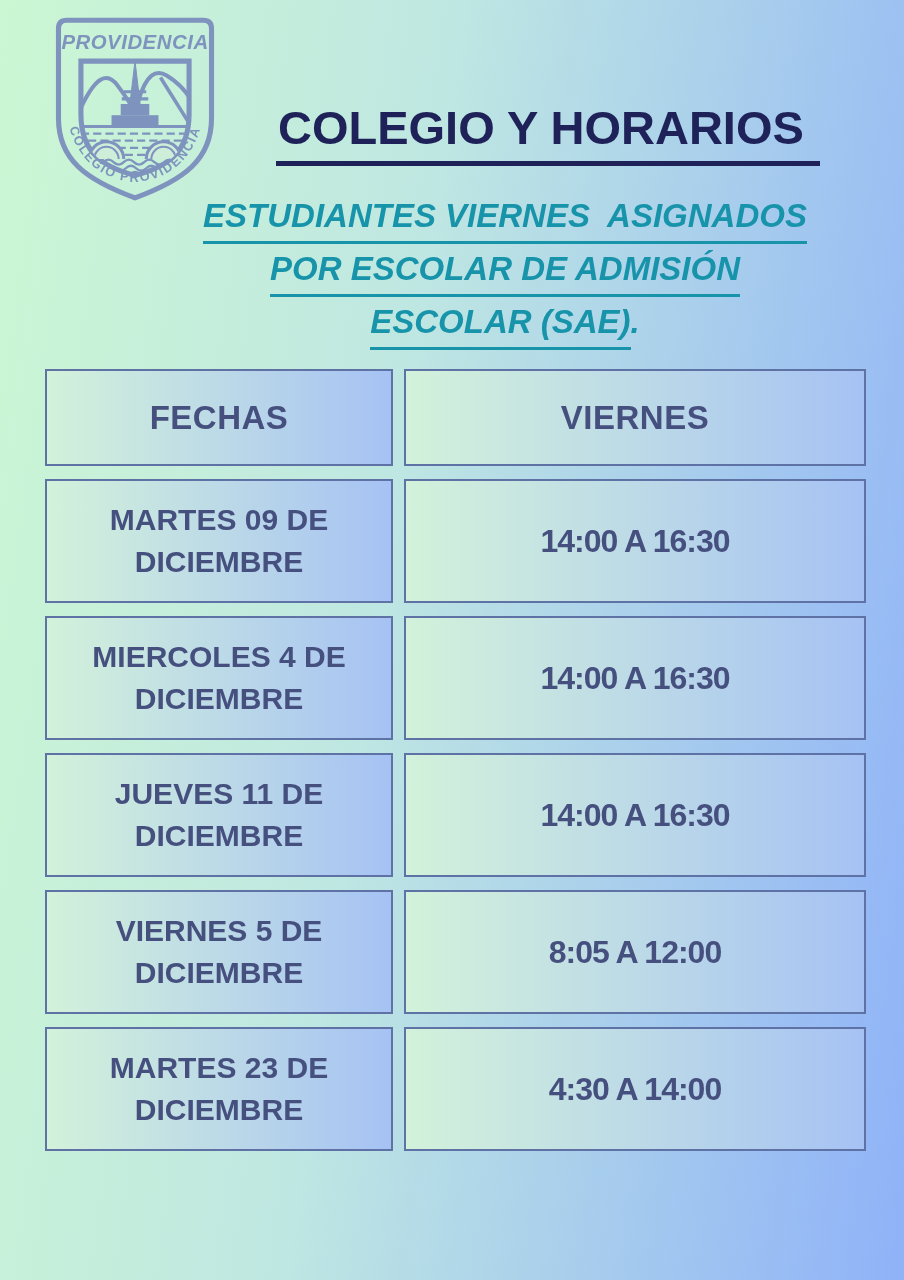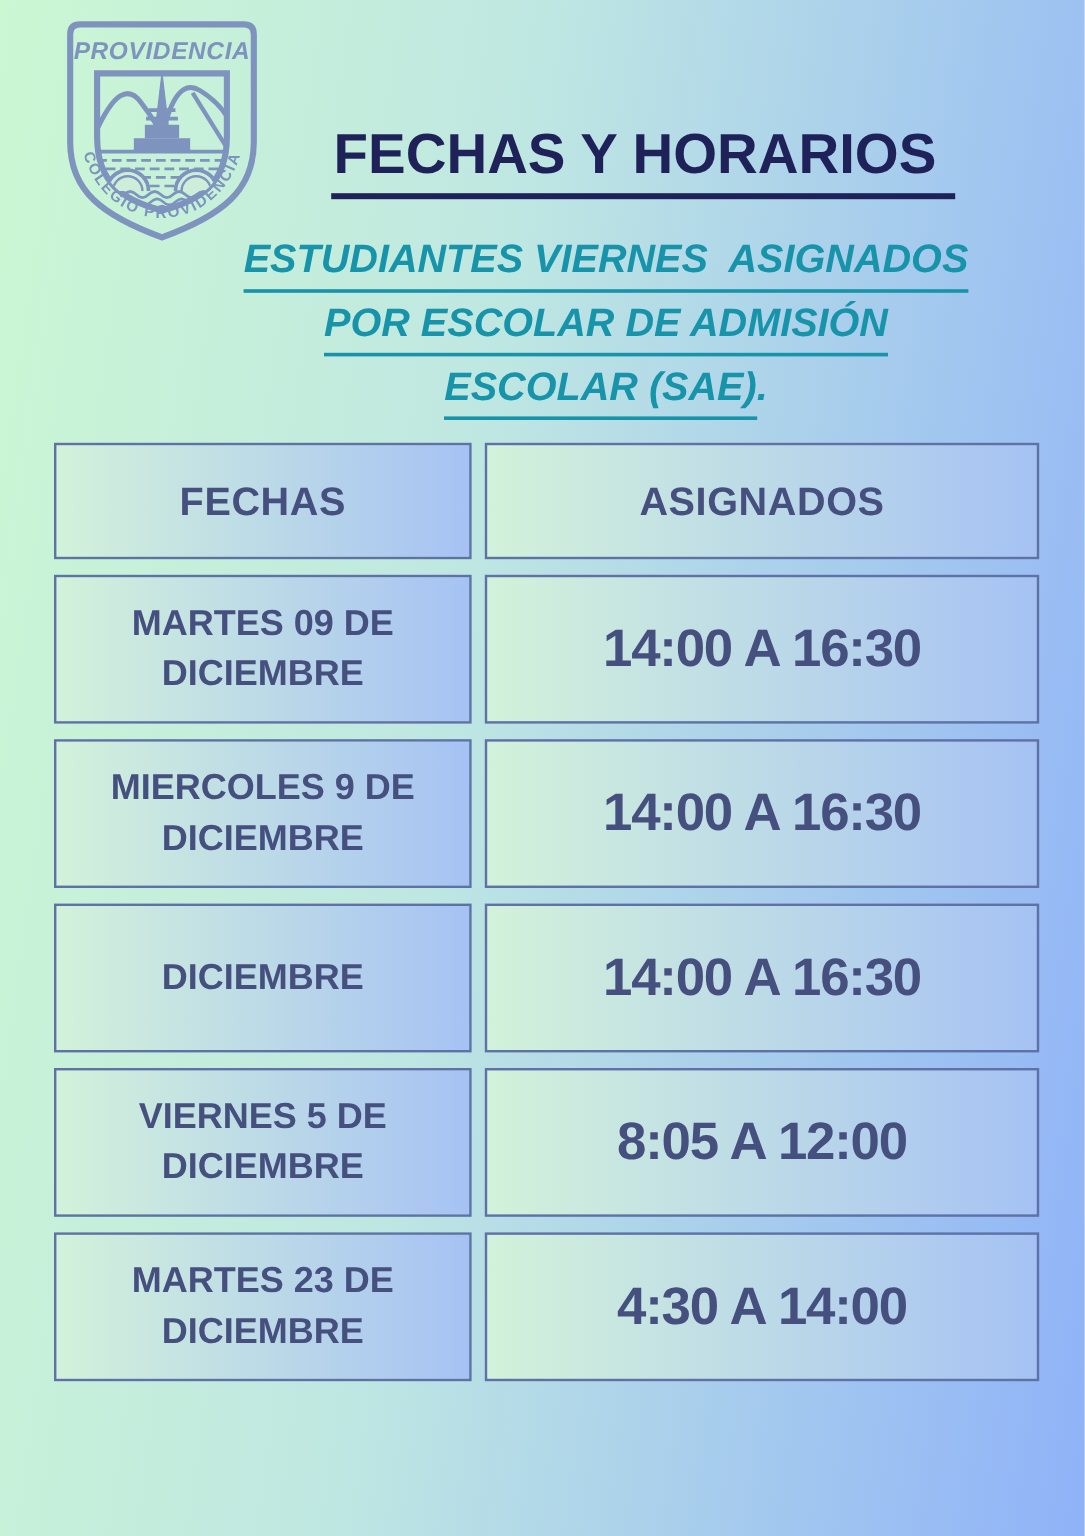--- a/index.html
+++ b/index.html
@@ -52,21 +52,21 @@
     background:linear-gradient(90deg, var(--cell-background-left,#d3f2da), var(--cell-background-right,#a6c2f4));
     border:2px solid var(--cell-border,#5e72a6);
     box-sizing:border-box;
     display:flex;flex-direction:column;
     align-items:center;justify-content:center;
     color:var(--cell-text,#46507f);
     font-weight:bold;text-align:center;
   }
   .cell.header{font-size:33px;letter-spacing:0.5px;}
   .cell.fecha{font-size:30px;line-height:42px;}
-  .cell.horario{font-size:44px;letter-spacing:-1px;}
+  .cell.horario{font-size:32px;letter-spacing:-1px;}
 </style>
 </head>
 <body>
 
 <div class="page">
 
   <div class="logo">
     <svg viewBox="0 0 182 198">
       <defs>
         <clipPath id="innerClip">
@@ -107,45 +107,46 @@
         <path d="M42,161 q5,-5 10,0 t10,0 t10,0 t10,0 t10,0 t10,0 t10,0 t10,0 t10,0" stroke-width="2.2"></path>
         <path d="M46,167 q5,-5 10,0 t10,0 t10,0 t10,0 t10,0 t10,0 t10,0 t10,0" stroke-width="2.2"></path>
       </g>
 
       <text font-size="12.5" font-weight="bold" letter-spacing="1.6" fill="var(--logo,#7e93bd)">
         <textPath href="#arcPath" startOffset="50%" text-anchor="middle">COLEGIO PROVIDENCIA</textPath>
       </text>
     </svg>
   </div>
 
-  <h1 class="title">FECHAS Y HORARIOS</h1>
+  <h1 class="title">COLEGIO Y HORARIOS</h1>
 
   <div class="subtitle">
     <div class="sub-line"><span class="u">ESTUDIANTES VIERNES  ASIGNADOS</span></div>
     <div class="sub-line"><span class="u">POR ESCOLAR DE ADMISIÓN</span></div>
     <div class="sub-line"><span class="u">ESCOLAR (SAE)</span><span class="suffix">.</span></div>
   </div>
 
   <div class="table">
     <div class="cell header">FECHAS</div>
-    <div class="cell header">ASIGNADOS</div>
+    <div class="cell header">VIERNES</div>
 
     <div class="cell fecha">
       <div>MARTES 09 DE</div>
       <div>DICIEMBRE</div>
     </div>
     <div class="cell horario">14:00 A 16:30</div>
 
     <div class="cell fecha">
-      <div>MIERCOLES 9 DE</div>
+      <div>MIERCOLES 4 DE</div>
       <div>DICIEMBRE</div>
     </div>
     <div class="cell horario">14:00 A 16:30</div>
 
     <div class="cell fecha">
+      <div>JUEVES 11 DE</div>
       <div>DICIEMBRE</div>
     </div>
     <div class="cell horario">14:00 A 16:30</div>
 
     <div class="cell fecha">
       <div>VIERNES 5 DE</div>
       <div>DICIEMBRE</div>
     </div>
     <div class="cell horario">8:05 A 12:00</div>
 

